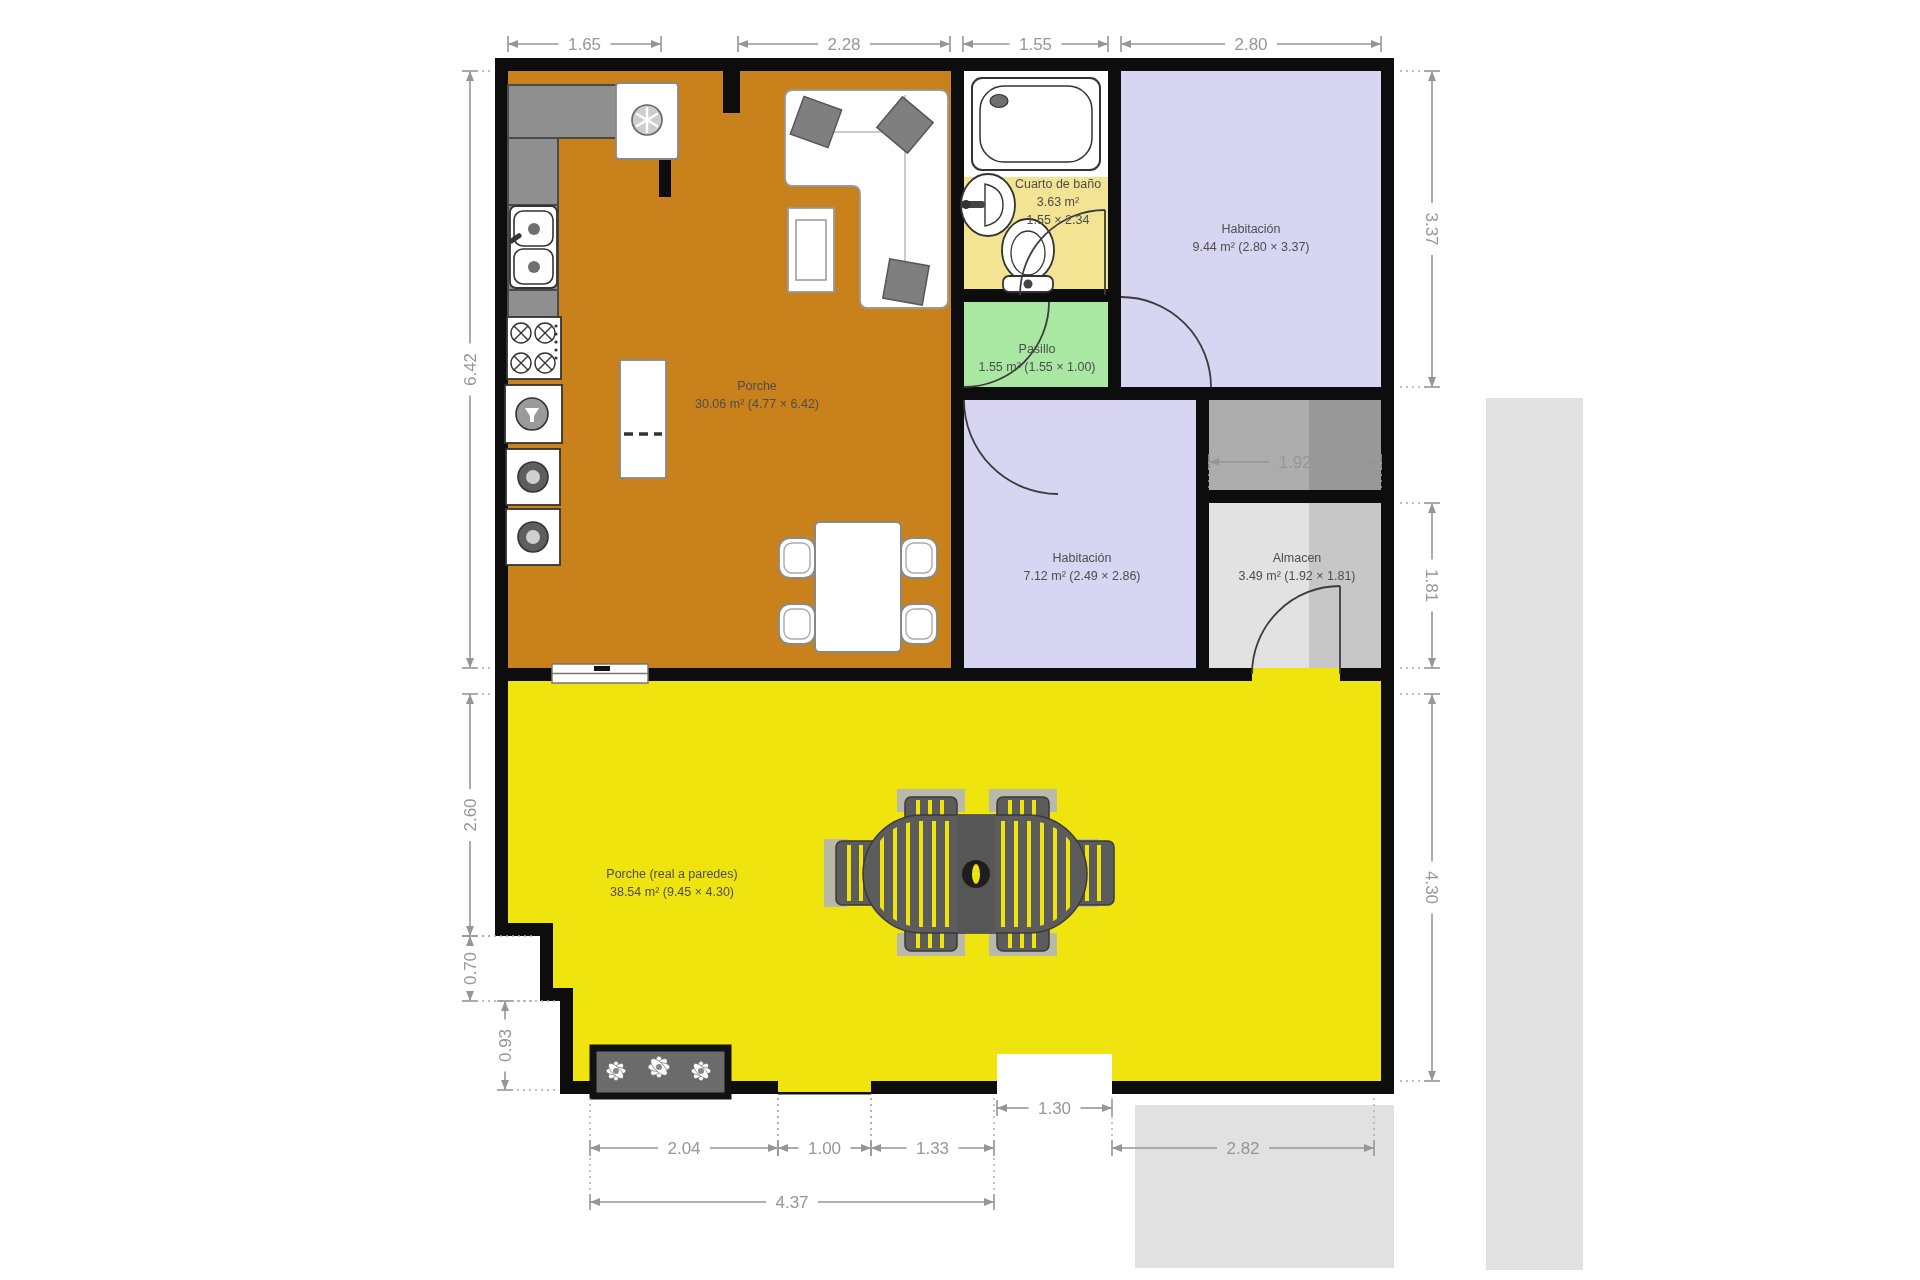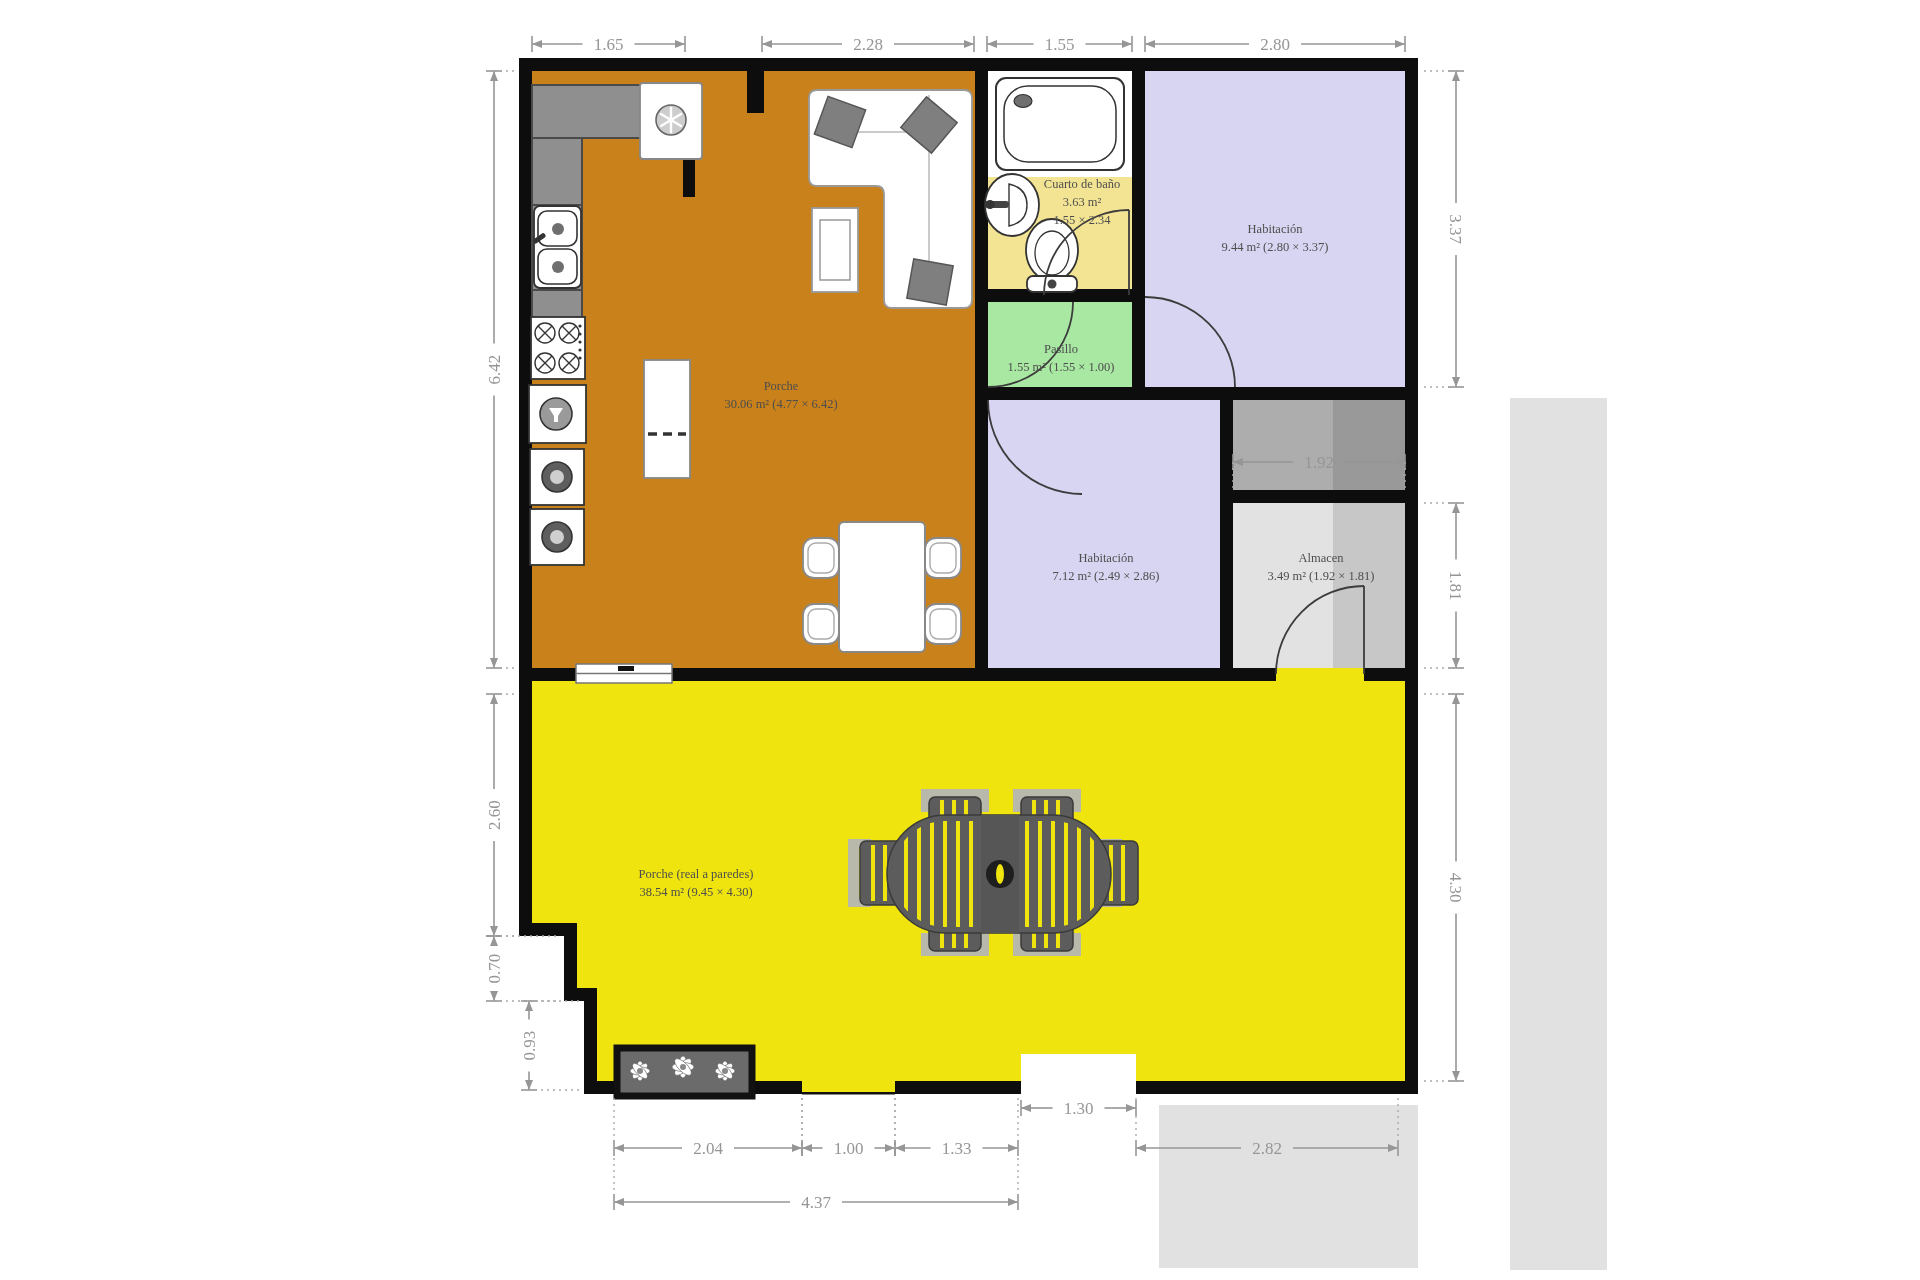--- a/index.html
+++ b/index.html
@@ -1,17 +1,17 @@
 <!DOCTYPE html>
 <html style="--wall: #0d0d0d; --living: #C8811B; --bath: #F3E494; --pasillo: #A8E8A3; --bedroom: #D8D5F2; --porch: #EFE40E; --exterior: #E1E1E1; --counter: #8F8F8F; --furndark: #5C5C5C; --dim: #969696; --label: #4E4E4E; --bg: #ffffff;"><head>
 <meta charset="utf-8">
 <style>
   html,body{margin:0;padding:0;background:#ffffff;}
   #stage{position:relative;width:1688px;height:1280px;background:var(--bg,#fff);overflow:hidden;
-         font-family:Liberation Serif, serif;margin-left:24px;}
+         font-family:Liberation Sans, sans-serif;}
   svg{position:absolute;left:0;top:0;}
   .wall{fill:var(--wall);}
   .room-living{fill:var(--living);}
   .room-bath{fill:var(--bath);}
   .room-pasillo{fill:var(--pasillo);}
   .room-bed{fill:var(--bedroom);}
   .room-porch{fill:var(--porch);}
   .gray-ext{fill:var(--exterior);}
   .fixture-thin{fill:#ffffff;stroke:#8a8a8a;stroke-width:1.8;}
   .counter{fill:var(--counter);stroke:#4a4a4a;stroke-width:2;}

